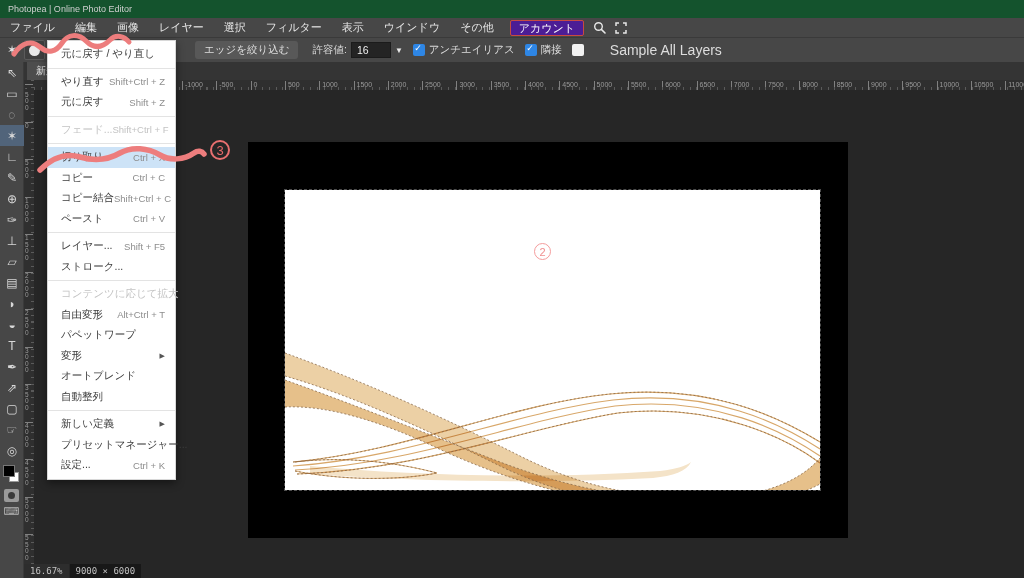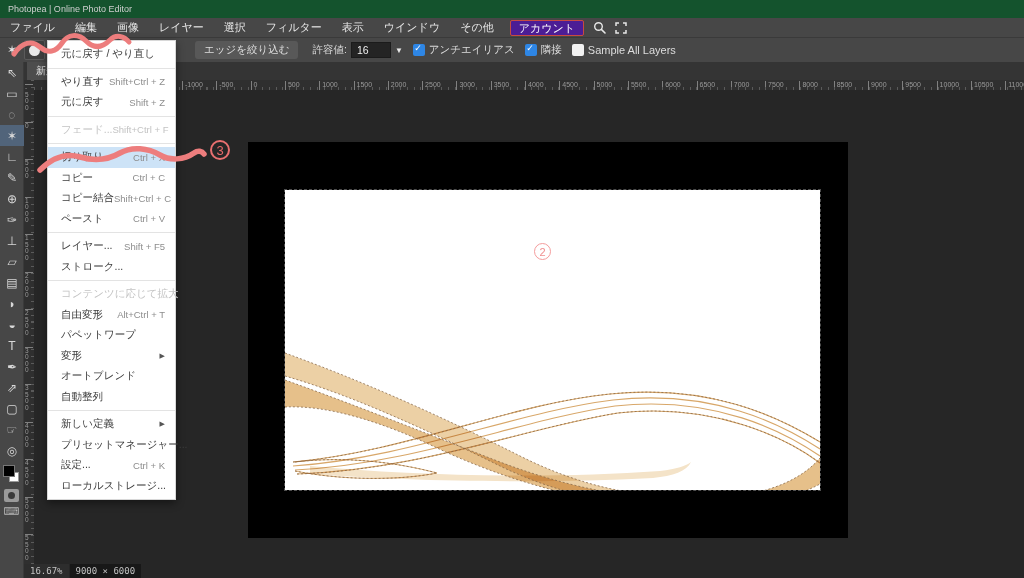--- a/index.html
+++ b/index.html
@@ -154,21 +154,21 @@
       <div class="chk-wrap">
         <div class="chk on"></div>
         <div style="font-size: 10.5px; color: rgb(221, 221, 221);">アンチエイリアス</div>
       </div>
       <div class="chk-wrap">
         <div class="chk on"></div>
         <div style="font-size: 10.5px; color: rgb(221, 221, 221);">隣接</div>
       </div>
       <div class="chk-wrap">
         <div class="chk off"></div>
-        <div style="font-size: 11px; color: rgb(221, 221, 221);">Sample All Layers</div>
+        <div style="font-size: 14px; color: rgb(221, 221, 221); margin-left: 22px;">Sample All Layers</div>
       </div>
     </span>
 </div>
 
 <div id="toolbar">
 
   <div class="tool">⇖</div>
     <div class="tool">▭</div>
     <div class="tool">◌</div>
     <div class="tool selected">✶</div>
@@ -392,24 +392,20 @@
       <span class="arrow">▶</span>
     </div>
     <div class="mi">
       <span>プリセットマネージャー...</span>
       <span class="sc"></span>
     </div>
     <div class="mi">
       <span>設定...</span>
       <span class="sc">Ctrl + K</span>
     </div>
-    <div class="mi">
-      <span>ローカルストレージ...</span>
-      <span class="sc"></span>
-    </div>
   </div>
 
 <svg id="annot-svg" width="1024" height="578">
   <path d="M14,54 C22,42 32,40 40,47 C48,54 56,52 62,43 C68,34 78,33 86,41 C94,49 102,48 110,40 C116,34 124,36 129,42" fill="none" stroke="#ed7d7d" stroke-width="5" stroke-linecap="round"></path>
   <path d="M40,170 C52,158 66,153 80,157 C94,161 108,160 120,153 C132,146 148,148 160,155 C170,161 184,160 194,153 C198,150 202,151 204,154" fill="none" stroke="#ed7d7d" stroke-width="5.5" stroke-linecap="round"></path>
 </svg>
 
 <div id="badge-2" class="badge">2</div>
 <div id="badge-3" class="badge">3</div>
 

